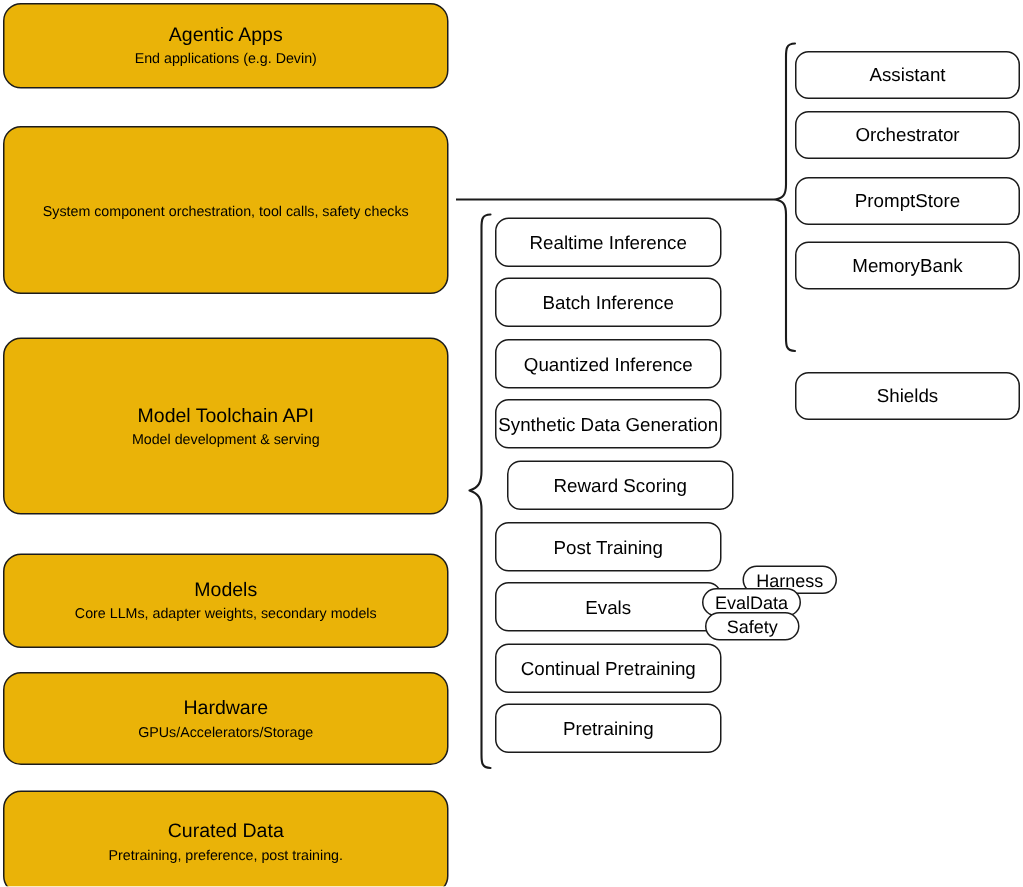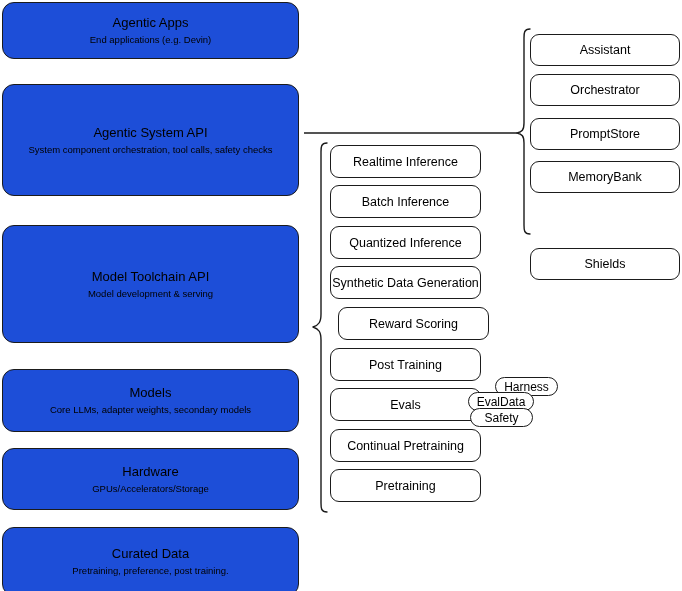--- a/index.html
+++ b/index.html
@@ -16,21 +16,21 @@
     width: 682px;
     height: 591px;
     overflow: hidden;
     background: #ffffff;
   }
   .box {
     position: absolute;
     box-sizing: border-box;
     border: 1.4px solid #1b1b1b;
     border-radius: 12px;
-    background: #1d4ed8;
+    background: #eab308;
     display: flex;
     flex-direction: column;
     align-items: center;
     justify-content: center;
     text-align: center;
     padding: 2px 6px;
   }
   .box .title {
     font-size: 13px;
     line-height: 16px;
@@ -93,21 +93,20 @@
 <body>
 
 <div id="canvas">
 
   <div class="box" style="left:2px; top:2px; width:297px; height:57px;">
     <div class="title">Agentic Apps</div>
     <div class="subtitle">End applications (e.g. Devin)</div>
   </div>
 
   <div class="box" style="left:2px; top:84px; width:297px; height:112px;">
-    <div class="title">Agentic System API</div>
     <div class="subtitle">System component orchestration, tool calls, safety checks</div>
   </div>
 
   <div class="box" style="left:2px; top:225px; width:297px; height:118px;">
     <div class="title">Model Toolchain API</div>
     <div class="subtitle">Model development &amp; serving</div>
   </div>
 
   <div class="box" style="left:2px; top:369px; width:297px; height:63px;">
     <div class="title">Models</div>

